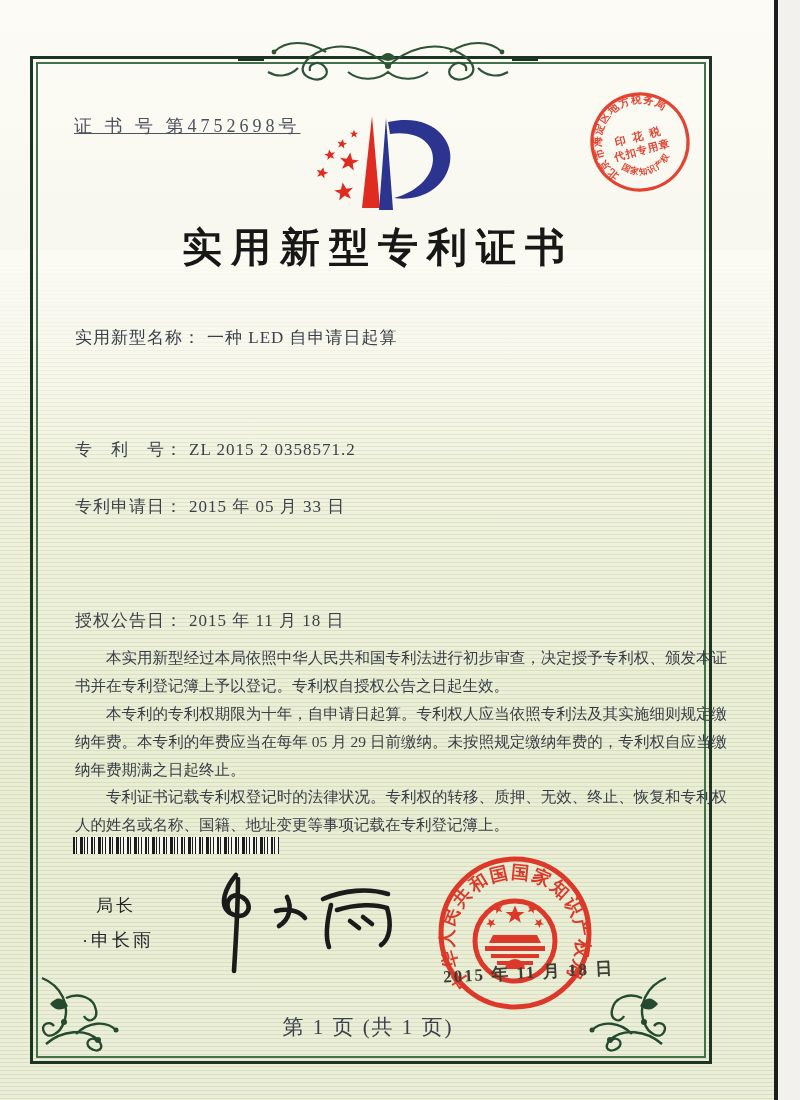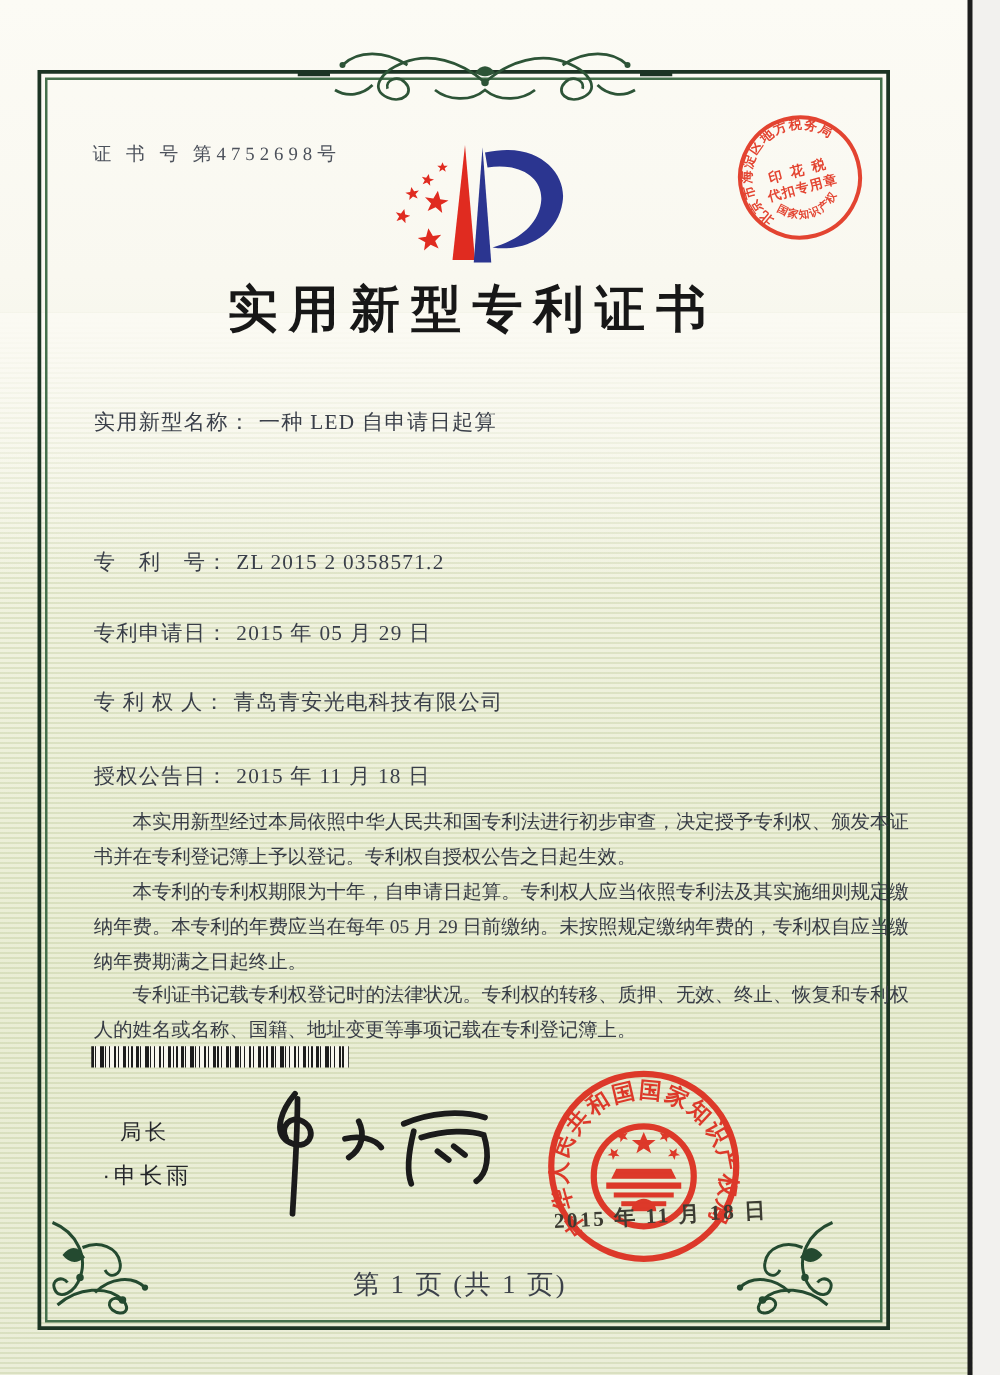--- a/index.html
+++ b/index.html
@@ -14,21 +14,21 @@
   .guilloche-fade{position:absolute;left:0;right:0;top:250px;height:220px;
     background:linear-gradient(180deg,#fbfaf3 0%,rgba(251,250,243,0) 100%);}
   
   .scan-edge{position:absolute;top:0;right:22px;width:4px;height:1100px;background:#1d1d1d;}
   .scan-margin{position:absolute;top:0;right:0;width:22px;height:1100px;background:#f2f1ee;}
 
   
   .frame{position:absolute;left:30px;top:56px;width:676px;height:1002px;border:3px solid #1c3424;}
   .frame-inner{position:absolute;inset:3px;border:2px solid #44704c;}
 
-  .cert-number{position:absolute;left:74px;top:114px;font-size:15px;letter-spacing:4px;color:#4c515b;}
+  .cert-number{position:absolute;left:74px;top:114px;font-size:18px;letter-spacing:4px;color:#4c515b;text-decoration:underline;}
   .title{position:absolute;left:0;top:220px;width:756px;text-align:center;margin:0;
     font-size:40px;font-weight:700;letter-spacing:9px;color:#171717;}
 
   .logo{position:absolute;left:292px;top:110px;}
 
   .field{position:absolute;left:75px;font-size:17px;color:#3a3f49;letter-spacing:1px;white-space:nowrap;}
   .field .val{margin-left:6px;}
   .f0{top:326px}.f1{top:383px}.f2{top:438px}.f3{top:495px}.f4{top:550px}.f5{top:609px}
 
   .body-text{position:absolute;left:75px;top:644px;width:652px;font-size:15.5px;line-height:1.8;
@@ -158,24 +158,21 @@
 
   <h1 class="title">实用新型专利证书</h1>
 
   <div class="field f0">
     <span>实用新型名称：</span><span class="val">一种 LED 自申请日起算</span>
   </div>
   <div class="field f2">
     <span>专　利　号：</span><span class="val">ZL 2015 2 0358571.2</span>
   </div>
   <div class="field f3">
-    <span>专利申请日：</span><span class="val">2015 年 05 月 29 日</span>
-  </div>
-  <div class="field f4">
-    <span>专 利 权 人：</span><span class="val">青岛青安光电科技有限公司</span>
+    <span>专利申请日：</span><span class="val">2015 年 05 月 33 日</span>
   </div>
   <div class="field f5">
     <span>授权公告日：</span><span class="val">2015 年 11 月 18 日</span>
   </div>
 
   <div class="body-text">
     <p>本实用新型经过本局依照中华人民共和国专利法进行初步审查，决定授予专利权、颁发本证书并在专利登记簿上予以登记。专利权自授权公告之日起生效。</p>
     <p>本专利的专利权期限为十年，自申请日起算。专利权人应当依照专利法及其实施细则规定缴纳年费。本专利的年费应当在每年 05 月 29 日前缴纳。未按照规定缴纳年费的，专利权自应当缴纳年费期满之日起终止。</p>
     <p>专利证书记载专利权登记时的法律状况。专利权的转移、质押、无效、终止、恢复和专利权人的姓名或名称、国籍、地址变更等事项记载在专利登记簿上。</p>
   </div>

